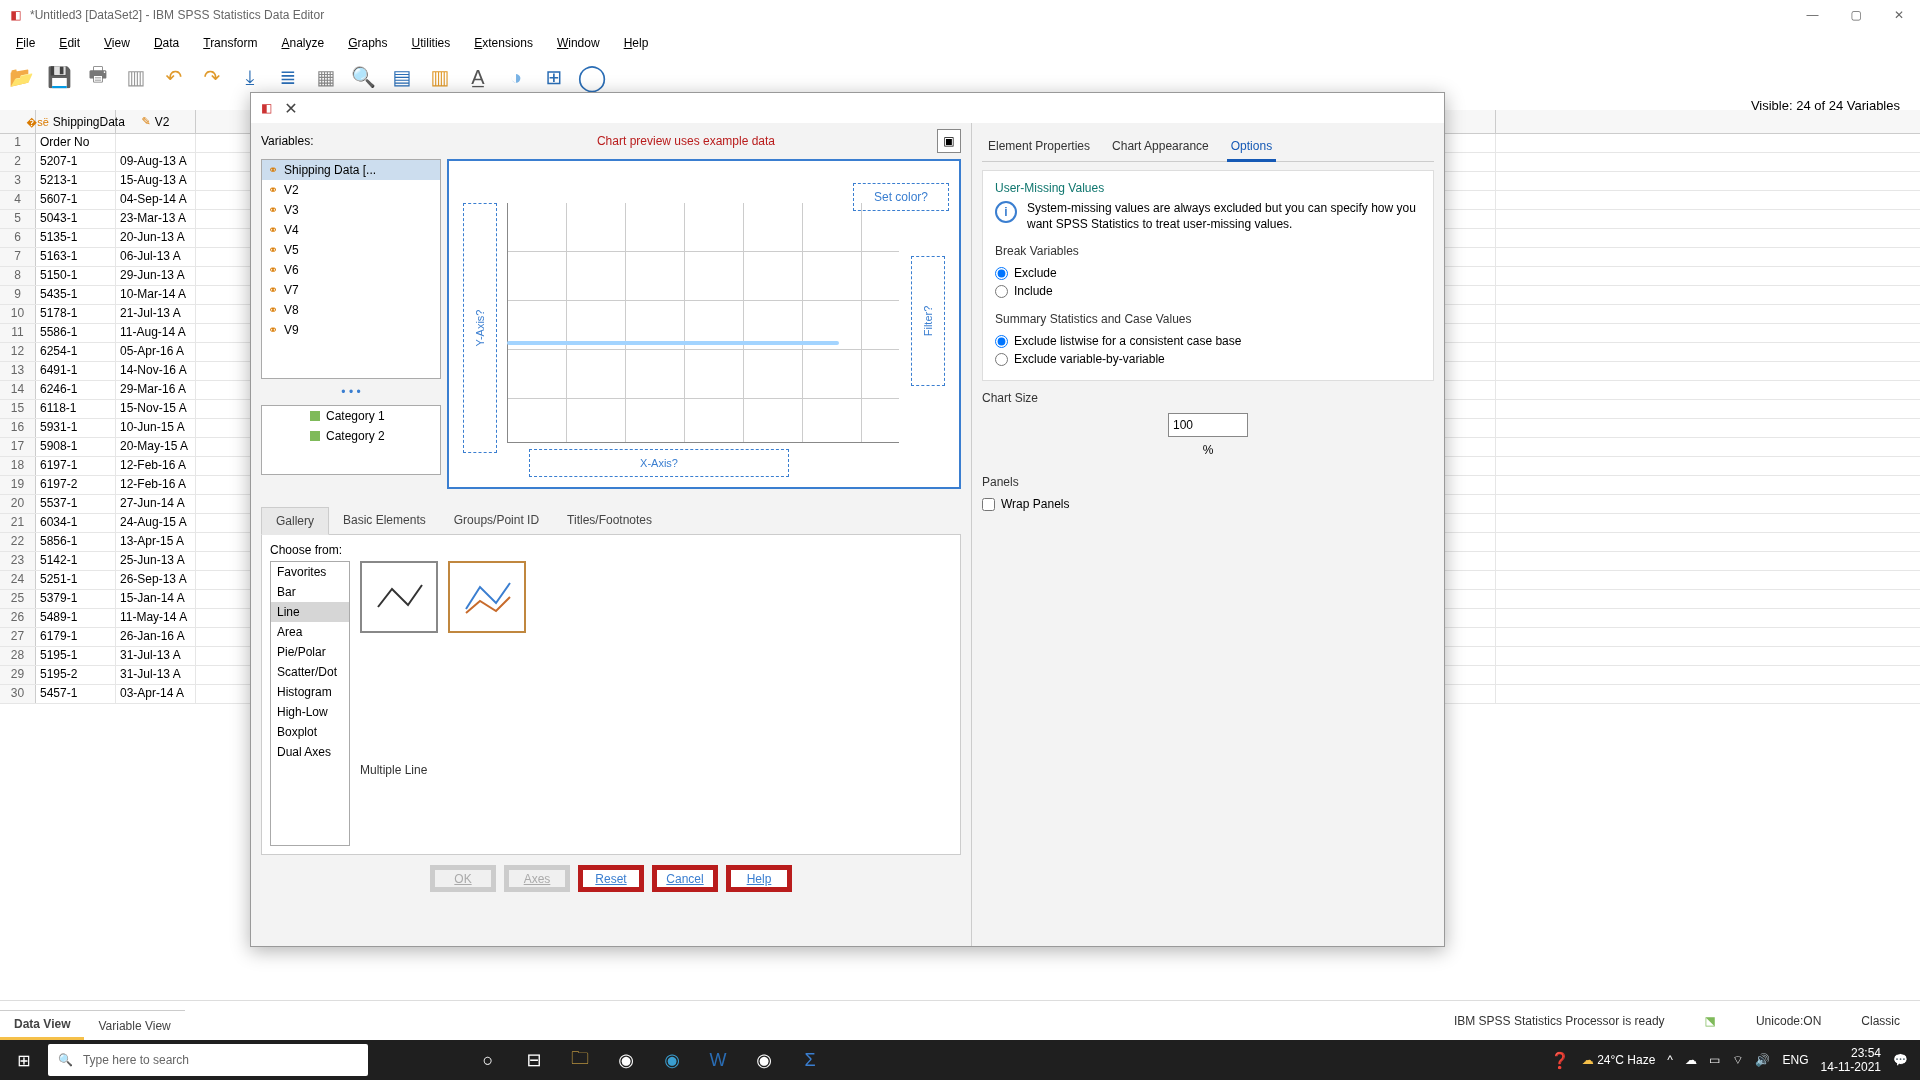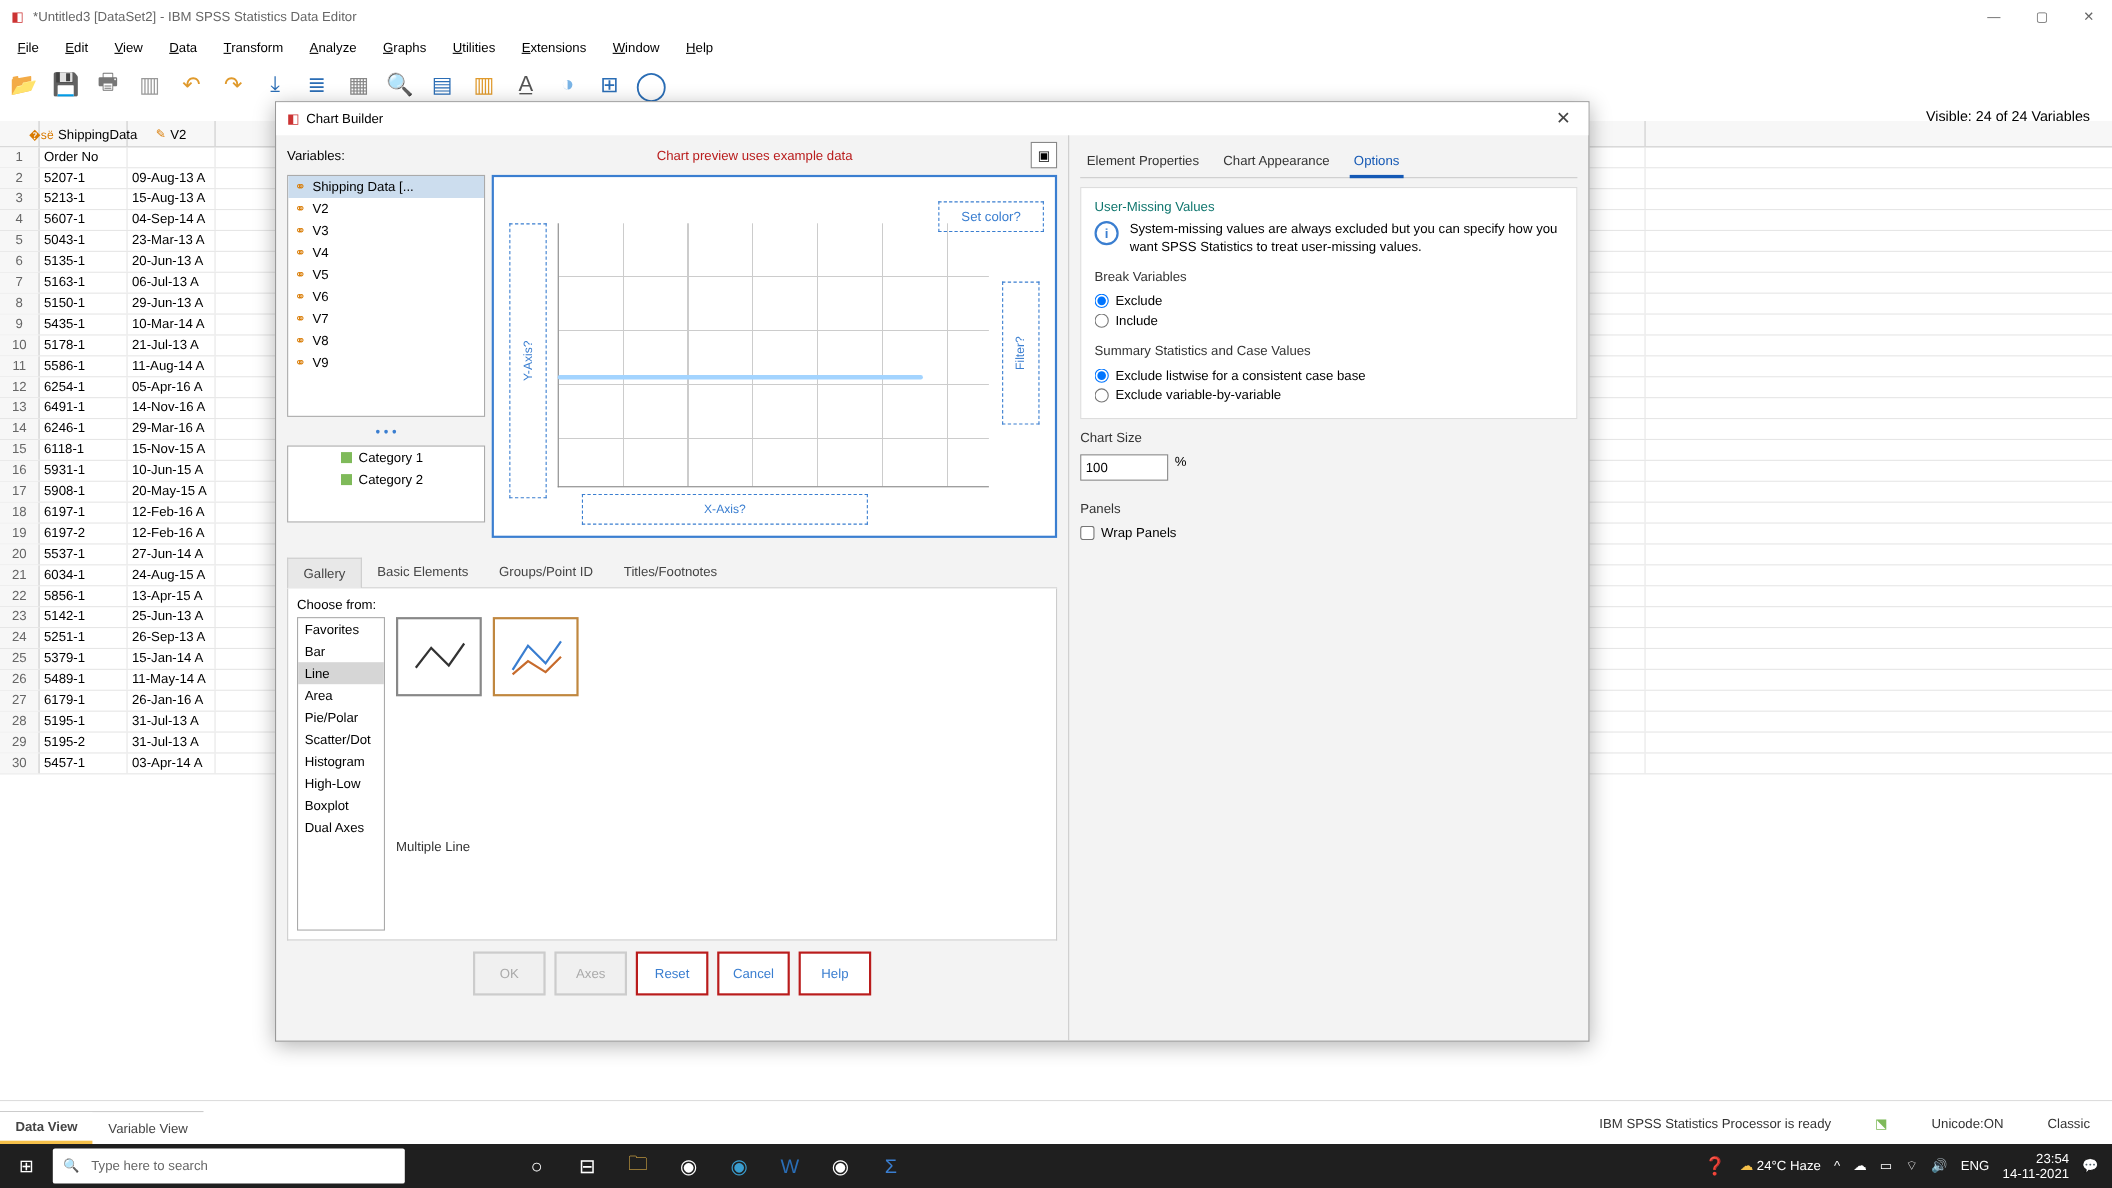--- a/index.html
+++ b/index.html
@@ -97,35 +97,35 @@
 .gallery-inner { display:flex; flex:1; gap:10px;}
 .chart-types { width:80px; border:1px solid #aaa; background:#fff;}
 .chart-types div { padding:3px 6px; cursor:pointer;}
 .chart-types div.sel { background:#d6d6d6; }
 .thumbs { display:flex; gap:10px; align-items:flex-start;}
 .thumb { width:78px; height:72px; border:2px solid #888; background:#fff; display:flex; align-items:center; justify-content:center; cursor:pointer;}
 .thumb.sel { border-color:#c0873f; }
 .thumb-caption { padding-top:130px; color:#333; }
 
 .dialog-buttons { display:flex; justify-content:center; gap:8px; padding:10px 0 14px 0;}
-.dialog-buttons button { min-width:66px; height:40px; border:2px solid #b91c1c; background:#fff; color:#3a7ed0; cursor:pointer;}
+.dialog-buttons button { min-width:66px; height:27px; border:5px solid #b91c1c; background:#fff; color:#3a7ed0; cursor:pointer;text-decoration:underline;}
 .dialog-buttons button:disabled { color:#aaa; border-color:#ccc; background:#f0f0f0; cursor:default;}
 
 
 .rt-tabs { display:flex; gap:14px; padding:4px 2px 0 2px; border-bottom:1px solid #ccc;}
 .rt-tabs .rt { padding:6px 4px; cursor:pointer; color:#333;}
 .rt-tabs .rt.active { color:#1559b5; border-bottom:3px solid #1559b5; margin-bottom:-1px; font-weight:500;}
 .rt-section { border:1px solid #ddd; margin-top:8px; padding:10px 12px; background:#fff;}
 .rt-section .sec-title { margin-bottom:6px; color:#0f766e;}
 .rt-info { display:flex; gap:10px; align-items:flex-start; margin:6px 0 12px 0;}
 .rt-info .info-icon { width:22px; height:22px; border:2px solid #3a7ed0; border-radius:50%; display:flex; align-items:center; justify-content:center; color:#3a7ed0; font-weight:bold; flex-shrink:0;}
 .rt-radio { display:flex; align-items:center; gap:6px; margin:4px 0;}
 .rt-radio input { margin:0;}
 .rt-sub { margin:2px 0 8px 0; color:#333;}
-.cs-row { display:flex; gap:6px; margin-top:4px;}
+.cs-row { display:flex; align-items:center; gap:6px; margin-top:4px;flex-direction:column;}
 .cs-row input { width:80px; height:24px; border:1px solid #888; padding:0 4px;}
 .rt-check { display:flex; align-items:center; gap:6px; margin-top:6px;}
 .v10-icon{color:#d97a00; font-size:12px;}
 </style>
 </head>
 <body>
 
 <div class="titlebar">
   <span class="icon">◧</span>
   <span class="title">*Untitled3 [DataSet2] - IBM SPSS Statistics Data Editor</span>
@@ -410,21 +410,20 @@
 <div class="statusbar" style="bottom:40px;">
   <span>IBM SPSS Statistics Processor is ready</span>
   <span style="color:#7fba5a;">⬔</span>
   <span>Unicode:ON</span>
   <span>Classic</span>
 </div>
 
 <div class="dialog">
   <div class="dialog-title">
     <span class="dt-icon">◧</span>
-    <span class="dt-text">Chart Builder</span>
     <span class="dt-close">✕</span>
   </div>
   <div class="dialog-body">
     <div class="dialog-left">
       <div class="vars-row">
         <span class="lbl">Variables:</span>
         <span class="preview-note">Chart preview uses example data</span>
         <span class="opt-btn">▣</span>
       </div>
       <div class="top-panels">

